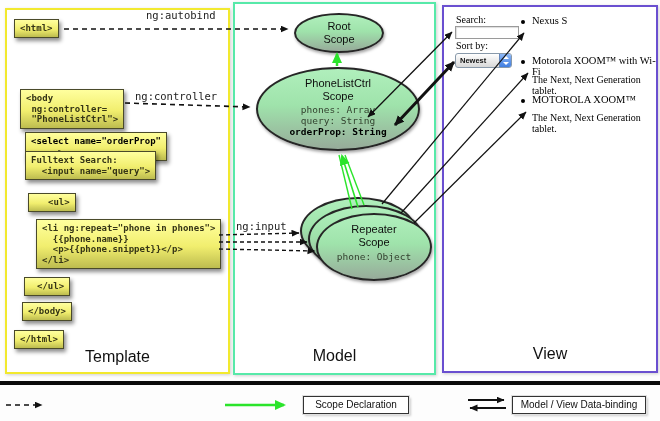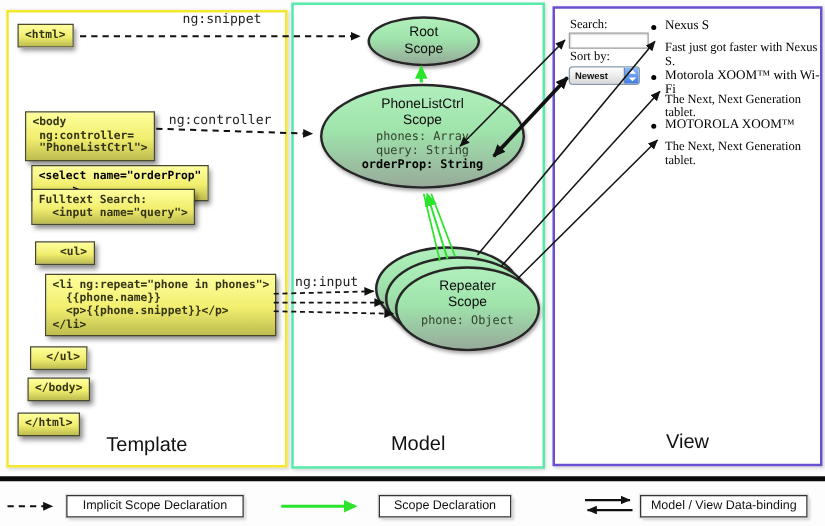--- a/index.html
+++ b/index.html
@@ -72,21 +72,21 @@
   &lt;input name="query"&gt;</div>
   <div class="codebox z4" style="left:28px;top:193px;padding-left:19px;">&lt;ul&gt;</div>
   <div class="codebox z4" style="left:36px;top:219px;">&lt;li ng:repeat="phone in phones"&gt;
   {{phone.name}}
   &lt;p&gt;{{phone.snippet}}&lt;/p&gt;
 &lt;/li&gt;</div>
   <div class="codebox z4" style="left:24px;top:277px;padding-left:12px;">&lt;/ul&gt;</div>
   <div class="codebox z4" style="left:22px;top:302px;">&lt;/body&gt;</div>
   <div class="codebox z4" style="left:14px;top:330px;">&lt;/html&gt;</div>
 
-  <div class="nglabel" style="left:146px;top:9px;">ng:snippet</div>
+  <div class="nglabel" style="left:146px;top:9px;">ng:autobind</div>
   <div class="nglabel" style="left:135px;top:90px;">ng:controller</div>
   <div class="nglabel" style="left:236px;top:220px;">ng:input</div>
 
   <div class="ellipse z3" style="left:294px;top:13px;width:86px;height:36px;">
     <div class="etitle" style="margin-top:5px;">Root
 Scope</div>
   </div>
   <div class="ellipse z3" style="left:256px;top:67px;width:160px;height:80px;">
     <div class="etitle" style="margin-top:8px;">PhoneListCtrl
 Scope</div>
@@ -108,21 +108,20 @@
   <div id="sort-select">
     <span class="val">Newest</span>
     <span id="sort-stepper">
       <span class="tri up"></span>
         <span class="tri down"></span>
     </span>
   </div>
 
   <div class="vdot" style="left:521px;top:20px;"></div>
   <div class="viewtext vitem" style="left:532px;top:15px;">Nexus S</div>
-  <div class="viewtext vdesc" style="left:532px;top:33px;">Fast just got faster with Nexus S.</div>
 
   <div class="vdot" style="left:521px;top:60px;"></div>
   <div class="viewtext vitem" style="left:532px;top:55px;">Motorola XOOM™ with Wi-Fi</div>
   <div class="viewtext vdesc" style="left:532px;top:74px;">The Next, Next Generation tablet.</div>
 
   <div class="vdot" style="left:521px;top:99px;"></div>
   <div class="viewtext vitem" style="left:532px;top:94px;">MOTOROLA XOOM™</div>
   <div class="viewtext vdesc" style="left:532px;top:112px;">The Next, Next Generation tablet.</div>
 
   <svg id="svglayer" viewBox="0 0 660 421">
@@ -155,17 +154,16 @@
     <line x1="401" y1="213" x2="528" y2="73" stroke="#111" stroke-width="1.2" marker-end="url(#ab)"></line>
     <line x1="414" y1="223" x2="526" y2="112" stroke="#111" stroke-width="1.2" marker-end="url(#ab)"></line>
 
     <line x1="6" y1="405" x2="42" y2="405" stroke="#111" stroke-width="1.6" stroke-dasharray="5 4" marker-end="url(#ab)"></line>
     <line x1="225" y1="405" x2="284" y2="405" stroke="#2be42b" stroke-width="2.5" marker-end="url(#ag)"></line>
     <line x1="468" y1="400" x2="504" y2="400" stroke="#111" stroke-width="1.8" marker-end="url(#ab)"></line>
     <line x1="506" y1="408" x2="470" y2="408" stroke="#111" stroke-width="1.8" marker-end="url(#ab)"></line>
   </svg>
 
   <div id="divider"></div>
-  <div class="legendbox" style="left:53px;width:140px;">Implicit Scope Declaration</div>
   <div class="legendbox" style="left:303px;width:104px;">Scope Declaration</div>
   <div class="legendbox" style="left:512px;width:132px;">Model / View Data-binding</div>
 
 </div>
 
 </body></html>

